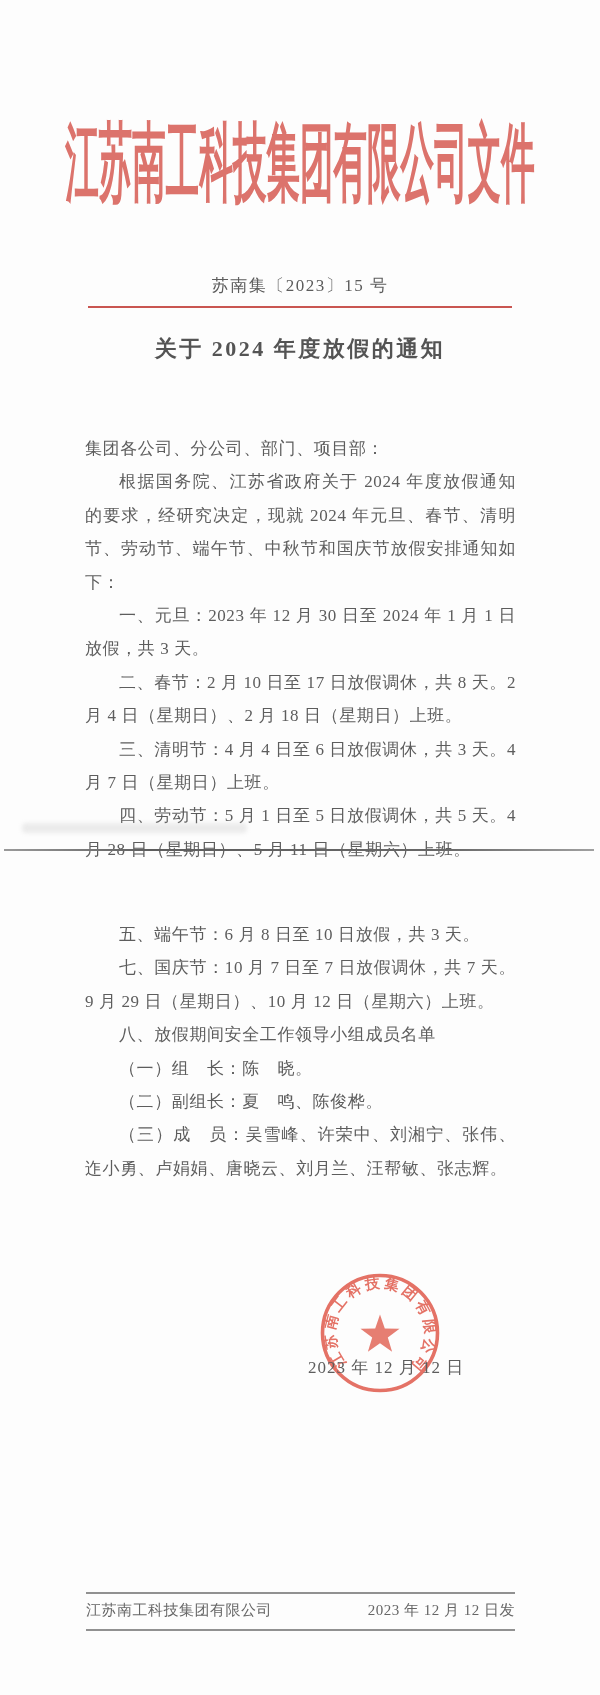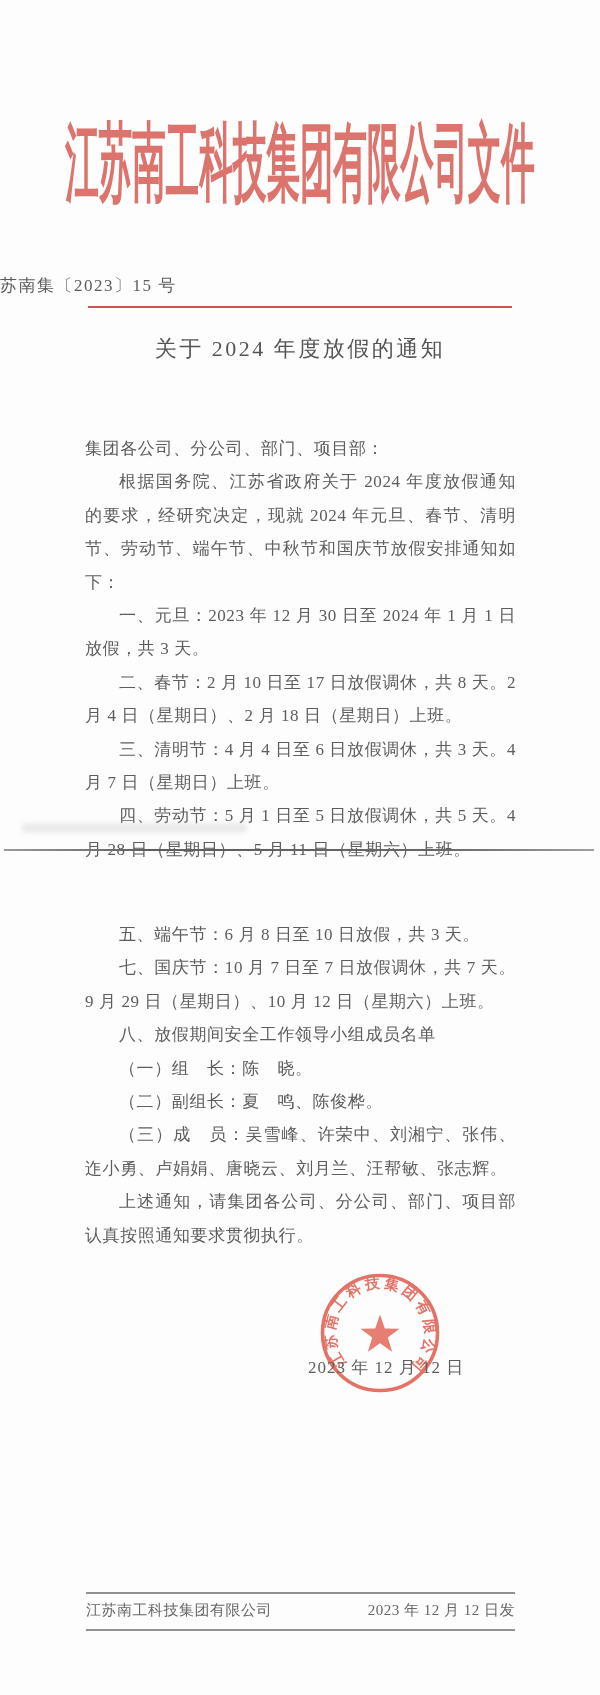--- a/index.html
+++ b/index.html
@@ -26,29 +26,29 @@
   .masthead span{
     font-size:86px;font-weight:bold;line-height:1;
     color:var(--masthead-red);
     white-space:nowrap;
     transform:scaleX(0.39);
     transform-origin:50% 50%;
     letter-spacing:0;
   }
   .doc-number{
     position:absolute;top:274px;left:0;width:600px;
-    text-align:left;font-size:17px;color:#5c5c5c;letter-spacing:1.5px;
+    text-align:center;font-size:17px;color:#5c5c5c;letter-spacing:1.5px;
   }
   .red-rule{
     position:absolute;top:306px;left:88px;width:424px;height:2px;
     background:var(--rule-red);
   }
   .doc-title{
     position:absolute;top:334px;left:0;width:600px;
-    text-align:center;font-size:22px;color:#545454;letter-spacing:2.5px;
+    text-align:center;font-size:22px;color:#545454;letter-spacing:2.5px;font-weight:bold;
   }
   .body-block{
     position:absolute;left:85px;width:431px;
     font-size:17px;line-height:33.4px;color:var(--body-text);
     letter-spacing:0.6px;
     text-align:justify;
   }
   .body-block p{margin:0;text-indent:2em;}
   .body-block p.no-indent{text-indent:0;}
   .block-p1{top:399px;margin-top:33px;}
@@ -115,21 +115,20 @@
   <div class="smudge"></div>
   <div class="page-split"></div>
 
   <div class="body-block block-p2">
     <p>五、端午节：6 月 8 日至 10 日放假，共 3 天。</p>
     <p>七、国庆节：10 月 7 日至 7 日放假调休，共 7 天。9 月 29 日（星期日）、10 月 12 日（星期六）上班。</p>
     <p>八、放假期间安全工作领导小组成员名单</p>
     <p>（一）组　长：陈　晓。</p>
     <p>（二）副组长：夏　鸣、陈俊桦。</p>
     <p>（三）成　员：吴雪峰、许荣中、刘湘宁、张伟、迮小勇、卢娟娟、唐晓云、刘月兰、汪帮敏、张志辉。</p>
-    <p>上述通知，请集团各公司、分公司、部门、项目部认真按照通知要求贯彻执行。</p>
   </div>
 
   <svg class="seal" viewBox="0 0 126 126">
     <circle class="ring" cx="63" cy="63" r="57.5"></circle>
     <polygon class="star" points="63,44.5 67.8,58.4 82.5,58.7 70.8,67.6 75.1,81.7 63,73.3 50.9,81.7 55.2,67.6 43.5,58.7 58.2,58.4"></polygon>
     <path id="sealArc" d="M 31.2 94.8 A 45 45 0 1 1 94.8 94.8" fill="none"></path>
     <text>
       <textPath href="#sealArc" startOffset="2">江苏南工科技集团有限公司</textPath>
     </text>
   </svg>

